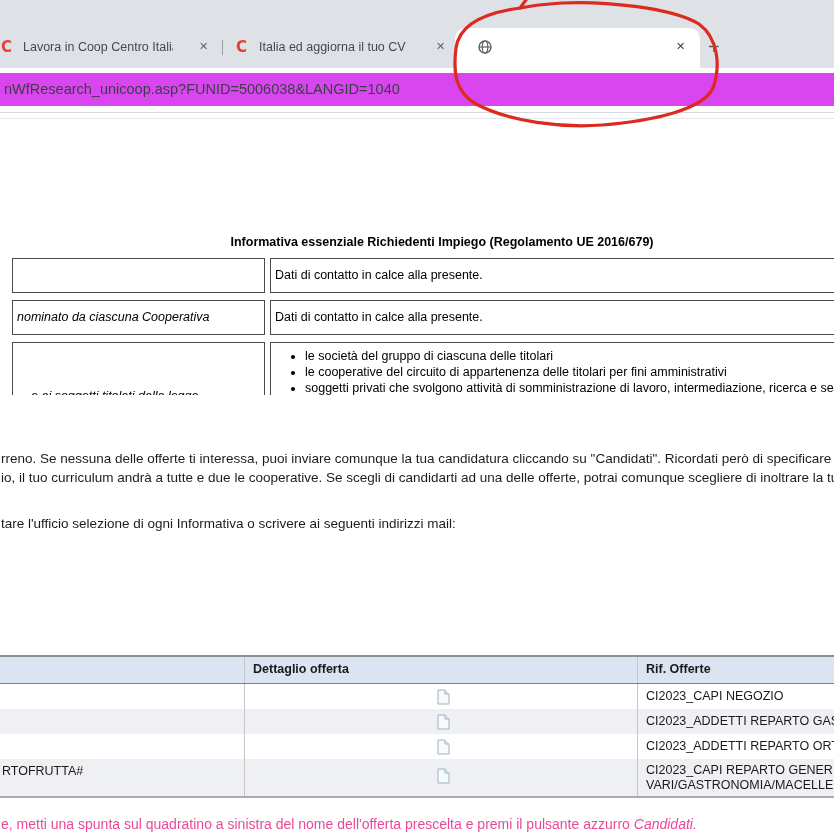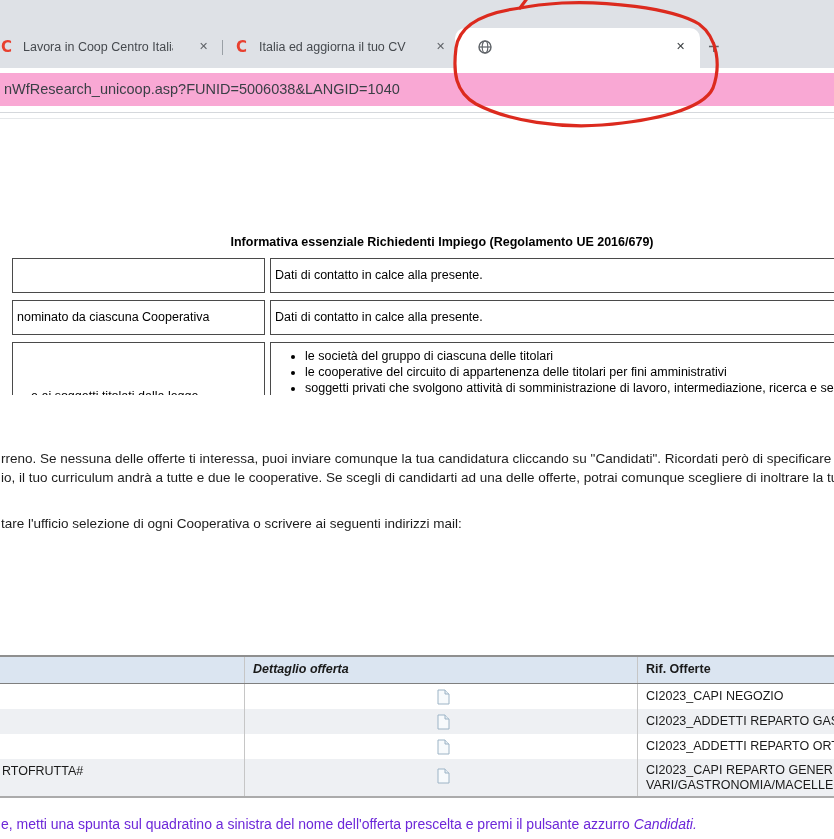--- a/index.html
+++ b/index.html
@@ -11,59 +11,59 @@
   
   .tabstrip { position:absolute; left:0; top:0; width:834px; height:68px; background:#dee1e6; }
   .tab-label { position:absolute; top:40px; font-size:12.5px; color:#45494e; white-space:nowrap; overflow:hidden; }
   .favicon-c { position:absolute; top:38px; font-size:15px; font-weight:900; color:#e8402f; font-family:"DejaVu Sans", sans-serif; }
   .tab-close { position:absolute; top:40px; font-size:11px; color:#5f6368; cursor:default; }
   .tab-sep { position:absolute; left:222px; top:40px; width:1px; height:15px; background:#9aa0a6; }
   .active-tab { position:absolute; left:455px; top:28px; width:245px; height:40px; background:#ffffff; border-radius:10px 10px 0 0; }
   .new-tab { position:absolute; left:708px; top:36px; font-size:20px; font-weight:300; color:#5f6368; }
   .globe-icon { position:absolute; left:478px; top:40px; width:14px; height:14px; }
   .below-tabs { position:absolute; left:0; top:68px; width:834px; height:5px; background:#ffffff; }
-  .addressbar { position:absolute; left:0; top:73px; width:834px; height:33px; background:#f9a8d4; }
+  .addressbar { position:absolute; left:0; top:73px; width:834px; height:33px; background:#d946ef; }
   .address-text { position:absolute; left:4px; top:8px; font-size:14.5px; color:#3a3f46; white-space:nowrap; }
   .strip-white { position:absolute; left:0; top:106px; width:834px; height:13px; background:#ffffff; }
   .hairline1 { position:absolute; left:0; top:112px; width:834px; height:1px; background:#d5d8dc; }
   .hairline2 { position:absolute; left:0; top:118px; width:834px; height:1px; background:#e6e8ea; }
   
   .annotation-svg { position:absolute; left:440px; top:-14px; width:290px; height:148px; z-index:50; pointer-events:none; }
   
   .informativa-wrap { position:absolute; left:12px; top:234px; width:834px; height:161px; overflow:hidden; }
   .informativa-title { position:absolute; left:0; top:1px; width:860px; text-align:center; font-size:12.5px; font-weight:bold; color:#000; }
   .info-cell { position:absolute; border:1px solid #4a4a4a; background:#fff; font-size:12.5px; color:#000; }
-  .cell-l { left:0; width:253px; }
+  .cell-l { left:0; width:253px;font-style:italic; }
   .cell-r { left:258px; width:620px; }
   .row1 { top:24px; height:35px; }
   .row2 { top:66px; height:35px; }
   .row3 { top:108px; height:92px; }
   .cell-pad { padding:9px 4px 0 4px; }
   .bullets { margin:5px 0 0 34px; }
   .bullets li { font-size:12.5px; line-height:16px; color:#000; }
   .clipped-text { display:block; margin-top:46px; padding-left:18px; font-size:12.5px; color:#000; white-space:nowrap; }
   
   .para { position:absolute; left:1px; width:834px; font-size:13.5px; line-height:18.5px; color:#1c1c1c; white-space:nowrap; overflow:hidden; }
   .para-1 { top:450px; }
   .para-2 { top:515px; }
   
   .offers { position:absolute; left:-2px; top:655px; width:864px; border-top:2px solid #8f8f8f; border-bottom:2px solid #ababab; }
   .o-row { display:flex; width:100%; }
   .o-head { background:#dbe5f1; height:27px; border-bottom:1px solid #7f7f7f; font-weight:bold; }
   .o-c1 { width:247px; border-right:1px solid #c6c6c6; padding:5px 4px 0 4px; font-size:12.5px; white-space:nowrap; overflow:hidden; }
   .o-c2 { width:393px; border-right:1px solid #c6c6c6; padding:5px 4px 0 8px; font-size:12.5px; display:flex; justify-content:center; }
-  .o-c2.hcell { display:block;font-style:italic; }
+  .o-c2.hcell { display:block; }
   .o-c3 { flex:1; padding:5px 2px 0 8px; font-size:12.5px; overflow:hidden; }
   .o-c3.nowrap { white-space:nowrap; }
   .r-white { background:#ffffff; height:25px; }
   .r-grey  { background:#eef0f3; height:25px; }
   .r-tall  { height:37px; }
   .doc-icon { width:13px; height:16px; display:block; }
   
-  .footer-note { position:absolute; left:1px; top:816px; width:834px; font-size:14px; color:#6d28d9; white-space:nowrap; overflow:hidden; }
+  .footer-note { position:absolute; left:1px; top:816px; width:834px; font-size:14px; color:#ec4899; white-space:nowrap; overflow:hidden; }
   .footer-note .em { font-style:italic; }
 </style>
 </head>
 <body>
 
 <div class="tabstrip">
   <span class="favicon-c" style="left:1px;">C</span>
   <span class="tab-label" style="left:23px; width:150px;">Lavora in Coop Centro Italia</span>
   <span class="tab-close" style="left:199px;">✕</span>
   <span class="tab-sep"></span>
@@ -120,21 +120,21 @@
       <li>le cooperative del circuito di appartenenza delle titolari per fini amministrativi</li>
       <li>soggetti privati che svolgono attività di somministrazione di lavoro, intermediazione, ricerca e selezione del personale</li>
     </ul>
   </div>
 </div>
 
 <div class="para para-1">
   <div>rreno. Se nessuna delle offerte ti interessa, puoi inviare comunque la tua candidatura cliccando su "Candidati". Ricordati però di specificare nella</div>
   <div>io, il tuo curriculum andrà a tutte e due le cooperative. Se scegli di candidarti ad una delle offerte, potrai comunque scegliere di inoltrare la tua</div>
 </div>
-<div class="para para-2">tare l'ufficio selezione di ogni Cooperativa o scrivere ai seguenti indirizzi mail:</div>
+<div class="para para-2">tare l'ufficio selezione di ogni Informativa o scrivere ai seguenti indirizzi mail:</div>
 
 <div class="offers">
   <div class="o-row o-head">
     <div class="o-c1"></div>
     <div class="o-c2 hcell">Dettaglio offerta</div>
     <div class="o-c3">Rif. Offerte</div>
   </div>
 
   <div class="o-row r-white">
     <div class="o-c1"></div>

